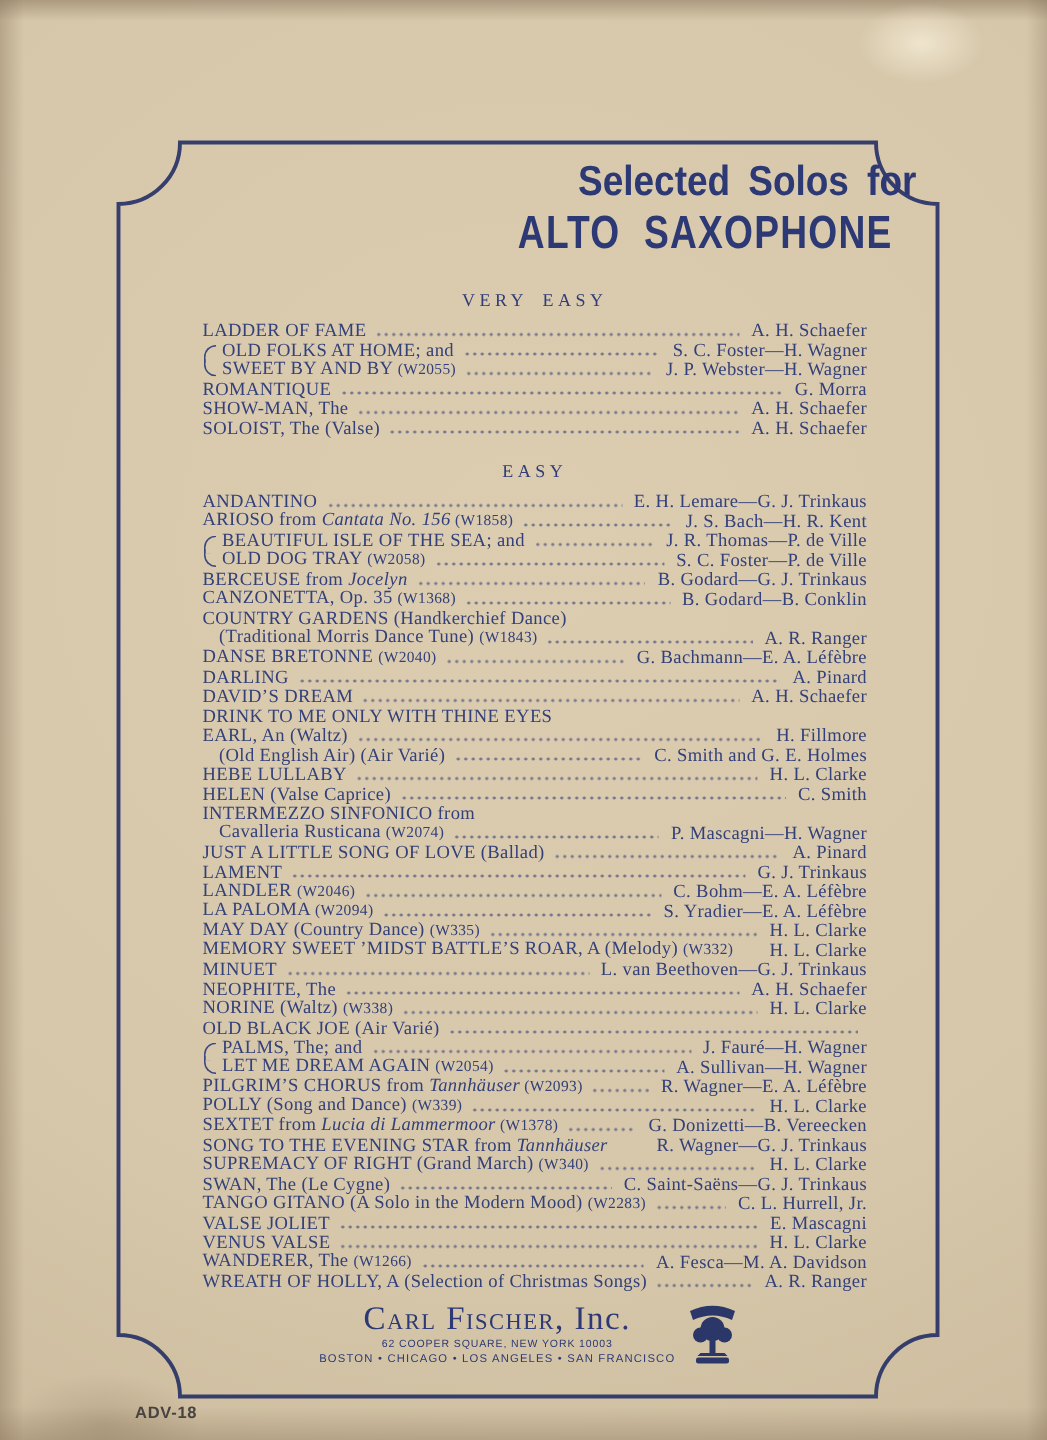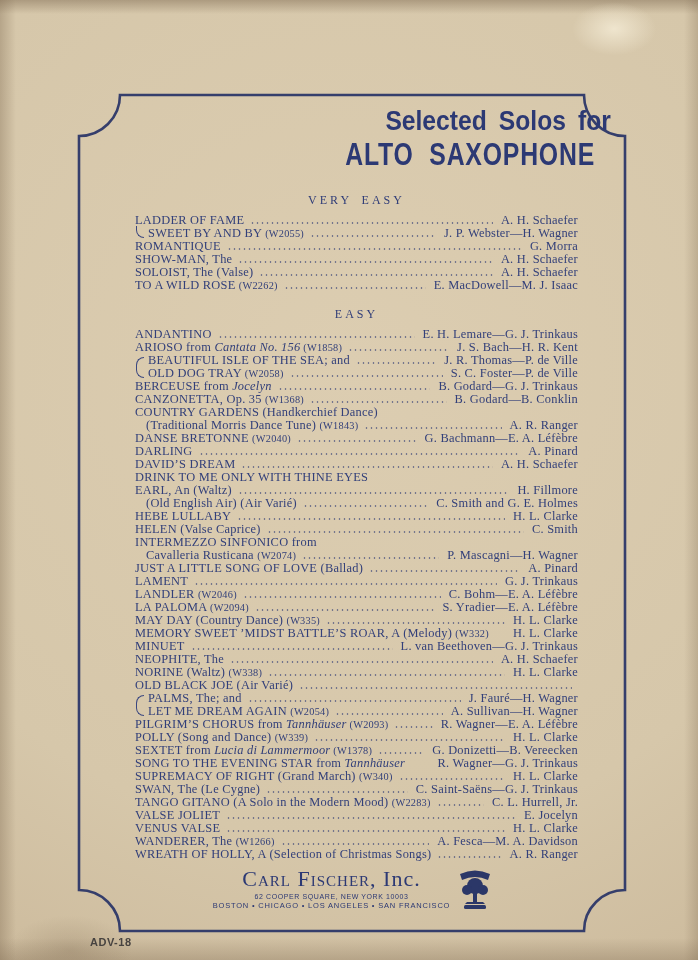--- a/index.html
+++ b/index.html
@@ -62,44 +62,45 @@
 
 <div class="lists" id="sections-root">
     <div class="section">
       <div class="sec-head">VERY EASY</div>
       <div class="row">
         <span class="ttl"><span>LADDER OF FAME</span></span>
         <div class="leader"></div>
         <span class="comp">A. H. Schaefer</span>
       </div>
       <div class="row braced">
+        <span class="brace top"></span>
+        <span class="ttl"><span>OLD FOLKS AT HOME; and</span></span>
+        <div class="leader"></div>
+        <span class="comp">S. C. Foster—H. Wagner</span>
+      </div>
+      <div class="row braced">
         <span class="brace bottom"></span>
         <span class="ttl"><span>SWEET BY AND BY </span><span class="sm">(W2055)</span></span>
         <div class="leader"></div>
         <span class="comp">J. P. Webster—H. Wagner</span>
       </div>
       <div class="row">
         <span class="ttl"><span>ROMANTIQUE</span></span>
         <div class="leader"></div>
         <span class="comp">G. Morra</span>
       </div>
       <div class="row">
         <span class="ttl"><span>SHOW-MAN, The</span></span>
         <div class="leader"></div>
         <span class="comp">A. H. Schaefer</span>
       </div>
       <div class="row">
         <span class="ttl"><span>SOLOIST, The (Valse)</span></span>
         <div class="leader"></div>
         <span class="comp">A. H. Schaefer</span>
-      </div>
-      <div class="row">
-        <span class="ttl"><span>TO A WILD ROSE </span><span class="sm">(W2262)</span></span>
-        <div class="leader"></div>
-        <span class="comp">E. MacDowell—M. J. Isaac</span>
       </div>
     </div>
     <div class="section">
       <div class="sec-head">EASY</div>
       <div class="row">
         <span class="ttl"><span>ANDANTINO</span></span>
         <div class="leader"></div>
         <span class="comp">E. H. Lemare—G. J. Trinkaus</span>
       </div>
       <div class="row">
@@ -278,21 +279,21 @@
         <span class="comp">C. Saint-Saëns—G. J. Trinkaus</span>
       </div>
       <div class="row">
         <span class="ttl"><span>TANGO GITANO (A Solo in the Modern Mood) </span><span class="sm">(W2283)</span></span>
         <div class="leader"></div>
         <span class="comp">C. L. Hurrell, Jr.</span>
       </div>
       <div class="row">
         <span class="ttl"><span>VALSE JOLIET</span></span>
         <div class="leader"></div>
-        <span class="comp">E. Jocelyn</span>
+        <span class="comp">E. Mascagni</span>
       </div>
       <div class="row">
         <span class="ttl"><span>VENUS VALSE</span></span>
         <div class="leader"></div>
         <span class="comp">H. L. Clarke</span>
       </div>
       <div class="row">
         <span class="ttl"><span>WANDERER, The </span><span class="sm">(W1266)</span></span>
         <div class="leader"></div>
         <span class="comp">A. Fesca—M. A. Davidson</span>

